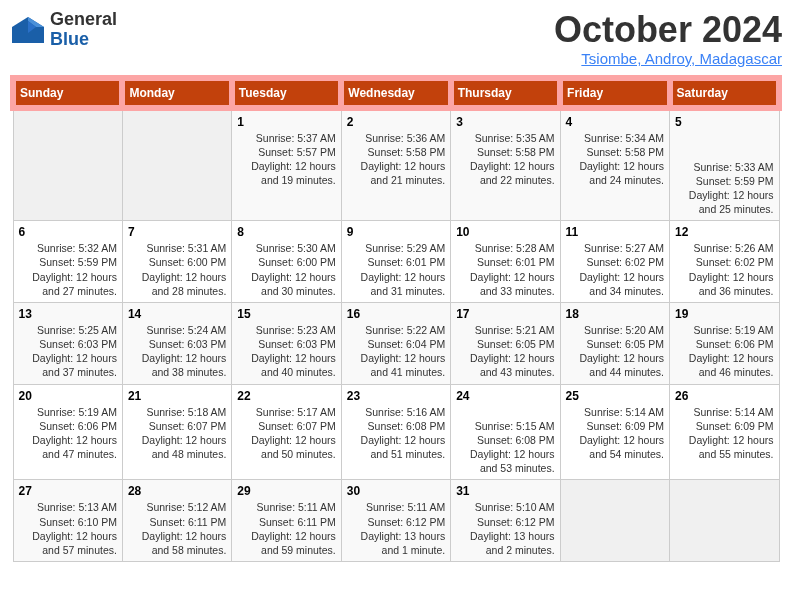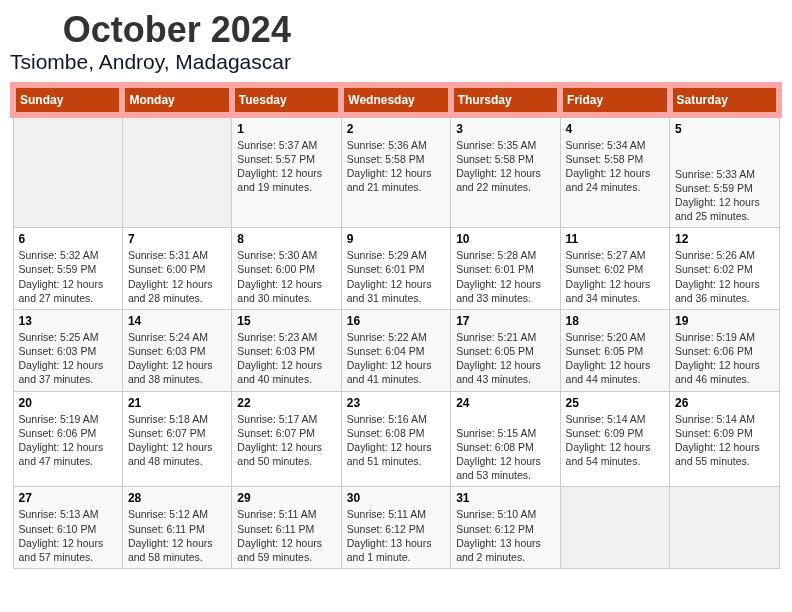--- a/index.html
+++ b/index.html
@@ -35,22 +35,23 @@
     .title-block {
       text-align: right;
     }
     .month-title {
       font-size: 36px;
       font-weight: bold;
       color: #333;
       line-height: 1.1;
     }
     .subtitle {
-      font-size: 21px;
-      color: #0f172a;
+      font-size: 15px;
+      color: #3b82f6;
+      text-decoration: underline;
     }
     table {
       width: 100%;
       border-collapse: collapse;
       font-size: 11px;
     }
     thead tr th {
       background: #c2410c;
       color: #fff;
       padding: 5px 4px;
@@ -75,29 +76,41 @@
     .day-num {
       font-weight: bold;
       font-size: 12px;
       display: block;
       margin-bottom: 2px;
     }
     .day-info {
       color: #333;
       font-size: 10.5px;
       line-height: 1.35;
+      text-align: right;
     }
     .empty-cell {
       background: #f0f0f0 !important;
     }
   </style>
 </head>
 <body>
 
 <div class="header">
+  <div class="logo">
+    <svg class="logo-icon" viewBox="0 0 36 30" xmlns="http://www.w3.org/2000/svg">
+      <polygon points="18,2 34,12 34,28 2,28 2,12" fill="#1a5fa8"></polygon>
+      <polygon points="18,2 34,12 26,12 18,6" fill="#4a90d9"></polygon>
+      <polygon points="18,6 26,12 18,18" fill="#2a70c8"></polygon>
+    </svg>
+    <div class="logo-text">
+      <span class="logo-general">General</span><br>
+      <span class="logo-blue">Blue</span>
+    </div>
+  </div>
   <div class="title-block">
     <div class="month-title">October 2024</div>
     <div class="subtitle">Tsiombe, Androy, Madagascar</div>
   </div>
 </div>
 
 <table>
   <thead>
     <tr>
     <th>Sunday</th>

